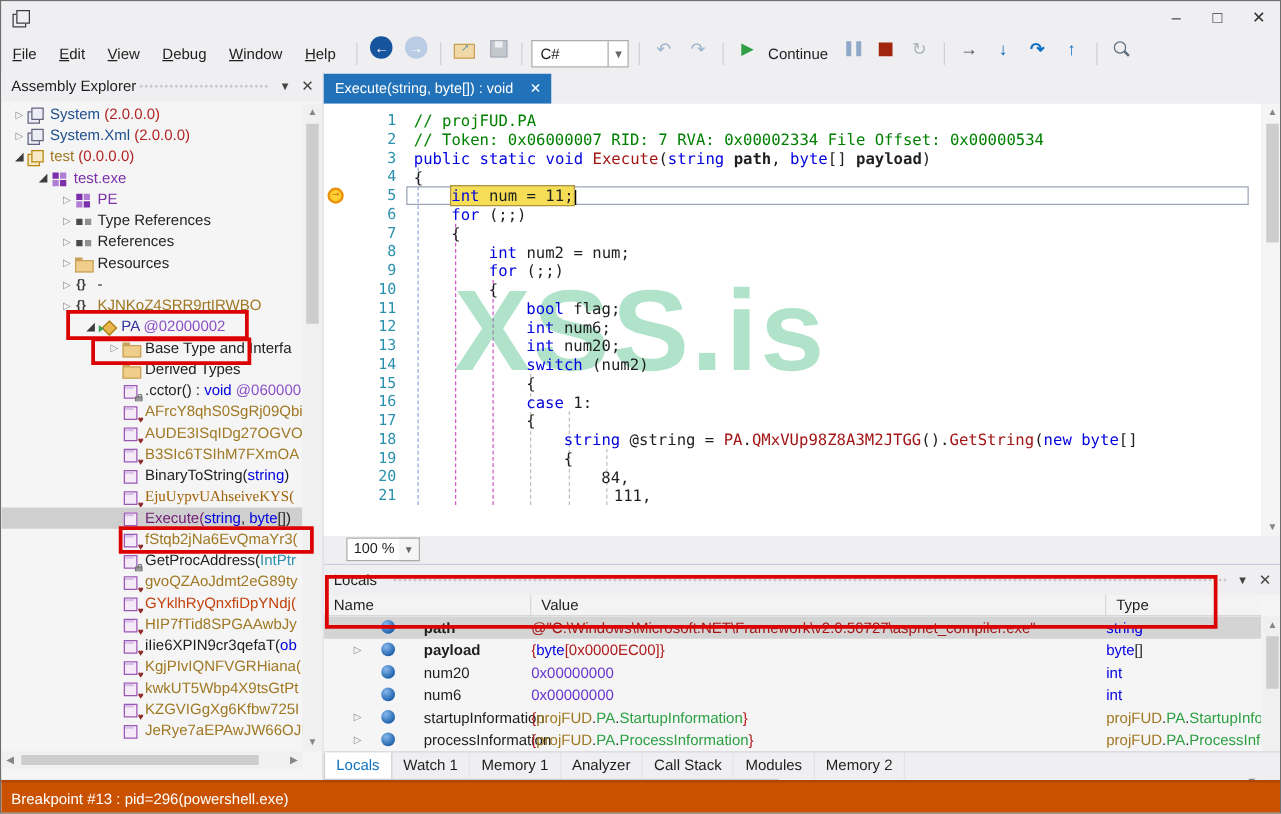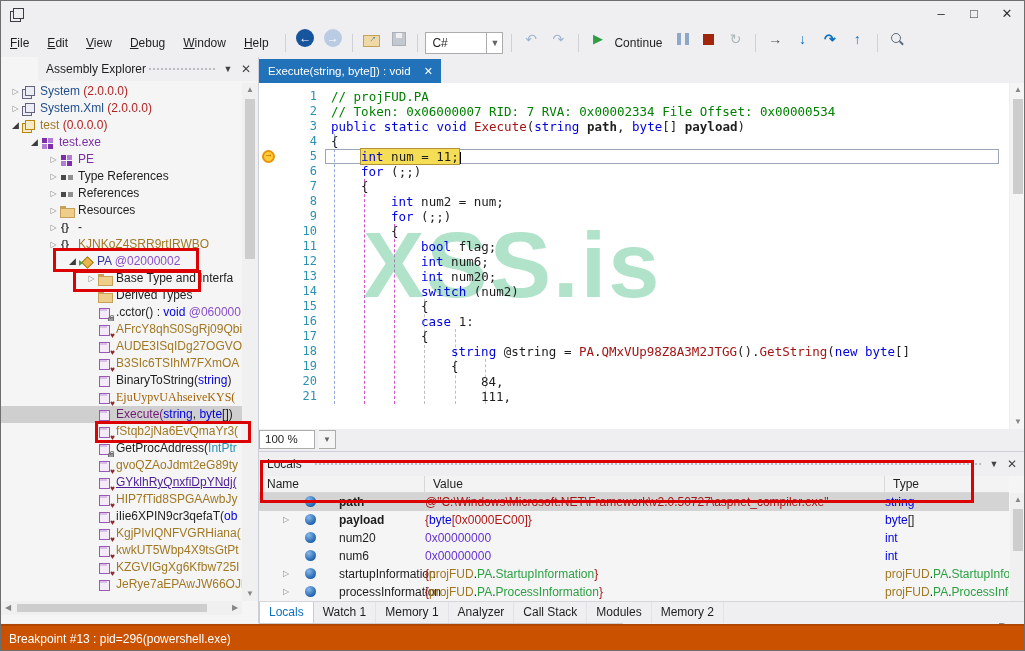--- a/index.html
+++ b/index.html
@@ -41,21 +41,21 @@
   .cont-label { display:inline-block; vertical-align:top; line-height:28px; margin:0 6px 0 1px; font-size:12px; }
   .pause-ic { position:relative; width:12px; height:12px; margin:4px 5px 0; }
   .pause-ic::before, .pause-ic::after { content:""; position:absolute; top:0; width:4px; height:12px; background:#8FA8C8; }
   .pause-ic::before{ left:0; } .pause-ic::after{ right:0; }
   .stop-ic { width:11px; height:11px; background:#A1260D; margin:5px 6px 0; }
   .step { color:#0E70C0; font-weight:bold; }
   .search-ic { position:relative; width:16px; height:16px; margin:3px 4px 0; }
   .search-ic::before { content:""; position:absolute; left:2px; top:1px; width:8px; height:8px; border:1.5px solid #5a6c7e; border-radius:50%; }
   .search-ic::after { content:""; position:absolute; left:10px; top:10px; width:5px; height:1.5px; background:#5a6c7e; transform:rotate(45deg); }
   
-  #left-panel { position:absolute; left:0; top:56px; width:258px; height:566px; background:#F5F5F5; border-right:1px solid #CCCEDB;padding-left:37px; }
+  #left-panel { position:absolute; left:0; top:56px; width:258px; height:566px; background:#F5F5F5; border-right:1px solid #CCCEDB; }
   .panel-header { position:relative; height:24px; line-height:24px; background:#EFEFF2; padding-left:8px; font-size:12px; color:#1e1e1e; }
   .dots { position:absolute; top:10px; height:5px; background-image:radial-gradient(#BDBDC6 0.8px, transparent 0.9px); background-size:4px 4px; }
   #ae-dots { left:110px; right:42px; }
   .ph-btn { position:absolute; top:0; width:16px; text-align:center; color:#444; }
   .ph-caret { font-size:9px; } .ph-close { font-size:12px; }
   #tree { position:absolute; left:0; top:26px; right:16px; bottom:22px; overflow:hidden; background:#F5F5F5; }
   .tree-row { position:relative; height:17px; line-height:17px; white-space:nowrap; overflow:hidden; font-size:12px; }
   .tree-row.sel { background:#CFCFCF; }
   .expander { display:inline-block; width:13px; font-size:8px; color:#8a8a8a; text-align:center; vertical-align:middle; }
   .expander.e { color:#3c3c3c; font-size:9px; }
@@ -97,21 +97,21 @@
   .cur-box { position:absolute; left:66px; right:10px; top:0; height:15px; border:1px solid #9DA6B8; z-index:1; }
   .cur-hl { background:#F5DE55; outline:1px solid #B09337; }
   .caret { display:inline-block; width:1px; height:12px; background:#000; vertical-align:middle; margin-left:1px; }
   .bp-hit { position:absolute; left:3px; top:1px; width:13px; height:13px; border-radius:50%; background:#FFCE33; border:2px solid #E8930C; z-index:4; }
   .bp-hit::before { content:"→"; position:absolute; left:0px; top:-3px; font-size:9px; font-weight:bold; color:#B54A00; }
   .guide { position:absolute; width:0; border-left:1px dashed; z-index:0; }
   #watermark { position:absolute; left:104px; top:130px; font-size:92px; font-weight:bold; letter-spacing:2px;
       color:#53C08B; opacity:0.45; z-index:2; font-family:"Liberation Sans", sans-serif; }
   #ed-sbv { right:0; top:26px; height:346px; background:#F5F5F5; }
   #zoombar { position:absolute; left:0; top:372px; width:100%; height:22px; background:#EFEFF2; }
-  #zoom-combo { position:absolute; left:0; top:1px; width:56px; height:19px; background:#fff; border:1px solid #ACACAC; }
+  #zoom-combo { position:absolute; left:18px; top:1px; width:56px; height:19px; background:#fff; border:1px solid #ACACAC; }
   #zoom-combo .val { position:absolute; left:5px; line-height:17px; font-size:11.5px; }
   #zoom-dd { position:absolute; left:60px; top:1px; width:17px; height:19px; border:1px solid #ACACAC; border-left:none; background:#F5F5F5; color:#666; font-size:8px; text-align:center; line-height:18px; }
   
   #locals { position:absolute; left:0; top:394px; width:100%; height:172px; background:#F5F5F5; border-top:1px solid #CCCEDB; }
   #lc-dots { left:55px; right:44px; }
   #lc-colheads { position:absolute; left:0; top:24px; width:750px; height:17px; background:#F3F3F3; border-bottom:1px solid #D8D8D8; }
   .colhead { position:absolute; top:0; line-height:16px; font-size:12px; color:#1e1e1e; border-right:1px solid #D8D8D8; padding-left:8px; height:17px; }
   #lc-rows { position:absolute; left:0; top:41px; width:750px; height:123px; overflow:hidden; background:#F5F5F5; }
   .lrow { position:relative; height:18px; line-height:18px; white-space:nowrap; }
   .lrow.sel { background:#D4D4D4; }
@@ -204,21 +204,21 @@
         <div class="tree-row"><span class="expander" style="margin-left: 84px;">&nbsp;</span><span class="ti ti-meth ov-lock"><span class="ovr"></span></span><span style="color: rgb(30, 30, 30);">.cctor() : </span><span style="color: rgb(0, 0, 224);">void</span><span style="color: rgb(138, 79, 200);"> @060000</span></div>
         <div class="tree-row"><span class="expander" style="margin-left: 84px;">&nbsp;</span><span class="ti ti-meth ov-heart"><span class="ovr">♥</span></span><span style="color: rgb(160, 120, 35);">AFrcY8qhS0SgRj09Qbi</span></div>
         <div class="tree-row"><span class="expander" style="margin-left: 84px;">&nbsp;</span><span class="ti ti-meth ov-heart"><span class="ovr">♥</span></span><span style="color: rgb(160, 120, 35);">AUDE3ISqIDg27OGVO</span></div>
         <div class="tree-row"><span class="expander" style="margin-left: 84px;">&nbsp;</span><span class="ti ti-meth ov-heart"><span class="ovr">♥</span></span><span style="color: rgb(160, 120, 35);">B3SIc6TSIhM7FXmOA</span></div>
         <div class="tree-row"><span class="expander" style="margin-left: 84px;">&nbsp;</span><span class="ti ti-meth"></span><span style="color: rgb(30, 30, 30);">BinaryToString(</span><span style="color: rgb(0, 0, 224);">string</span><span style="color: rgb(30, 30, 30);">)</span></div>
         <div class="tree-row"><span class="expander" style="margin-left: 84px;">&nbsp;</span><span class="ti ti-meth ov-heart"><span class="ovr">♥</span></span><span style="color: #a16207; font-family: Liberation Serif, serif;">EjuUypvUAhseiveKYS(</span></div>
         <div class="tree-row sel"><span class="expander" style="margin-left: 84px;">&nbsp;</span><span class="ti ti-meth"></span><span style="color: #701a75;">Execute(</span><span style="color: rgb(0, 0, 224);">string</span><span style="color: rgb(30, 30, 30);">, </span><span style="color: rgb(0, 0, 224);">byte</span><span style="color: rgb(30, 30, 30);">[])</span></div>
         <div class="tree-row"><span class="expander" style="margin-left: 84px;">&nbsp;</span><span class="ti ti-meth ov-heart"><span class="ovr">♥</span></span><span style="color: rgb(160, 120, 35);">fStqb2jNa6EvQmaYr3(</span></div>
         <div class="tree-row"><span class="expander" style="margin-left: 84px;">&nbsp;</span><span class="ti ti-meth ov-lock"><span class="ovr"></span></span><span style="color: rgb(30, 30, 30);">GetProcAddress(</span><span style="color: rgb(43, 145, 175);">IntPtr</span></div>
         <div class="tree-row"><span class="expander" style="margin-left: 84px;">&nbsp;</span><span class="ti ti-meth ov-heart"><span class="ovr">♥</span></span><span style="color: rgb(160, 120, 35);">gvoQZAoJdmt2eG89ty</span></div>
-        <div class="tree-row"><span class="expander" style="margin-left: 84px;">&nbsp;</span><span class="ti ti-meth ov-heart"><span class="ovr">♥</span></span><span style="color: #4c1d95; text-decoration: underline;">GYklhRyQnxfiDpYNdj(</span></div>
+        <div class="tree-row"><span class="expander" style="margin-left: 84px;">&nbsp;</span><span class="ti ti-meth ov-heart"><span class="ovr">♥</span></span><span style="color: #c2410c;">GYklhRyQnxfiDpYNdj(</span></div>
         <div class="tree-row"><span class="expander" style="margin-left: 84px;">&nbsp;</span><span class="ti ti-meth ov-heart"><span class="ovr">♥</span></span><span style="color: rgb(160, 120, 35);">HIP7fTid8SPGAAwbJy</span></div>
         <div class="tree-row"><span class="expander" style="margin-left: 84px;">&nbsp;</span><span class="ti ti-meth ov-heart"><span class="ovr">♥</span></span><span style="color: rgb(30, 30, 30);">iIie6XPIN9cr3qefaT(</span><span style="color: rgb(0, 0, 224);">ob</span></div>
         <div class="tree-row"><span class="expander" style="margin-left: 84px;">&nbsp;</span><span class="ti ti-meth ov-heart"><span class="ovr">♥</span></span><span style="color: rgb(160, 120, 35);">KgjPIvIQNFVGRHiana(</span></div>
         <div class="tree-row"><span class="expander" style="margin-left: 84px;">&nbsp;</span><span class="ti ti-meth ov-heart"><span class="ovr">♥</span></span><span style="color: rgb(160, 120, 35);">kwkUT5Wbp4X9tsGtPt</span></div>
         <div class="tree-row"><span class="expander" style="margin-left: 84px;">&nbsp;</span><span class="ti ti-meth ov-heart"><span class="ovr">♥</span></span><span style="color: rgb(160, 120, 35);">KZGVIGgXg6Kfbw725I</span></div>
         <div class="tree-row"><span class="expander" style="margin-left: 84px;">&nbsp;</span><span class="ti ti-meth ov-heart"></span><span style="color: rgb(160, 120, 35);">JeRye7aEPAwJW66OJl(</span></div>
       </div>
     <div class="sb-v" id="tree-sbv">
       <span class="sb-arrow" style="top:0">▲</span>
       <span class="sb-thumb" style="left:3px; width:10px; top:16px; height:160px"></span>
@@ -325,21 +325,21 @@
           <div class="code-line">
             <span class="ln">19</span>
             <span class="ct" style="left: 192px;"><span style="color: rgb(30, 30, 30);">{</span></span>
           </div>
           <div class="code-line">
             <span class="ln">20</span>
             <span class="ct" style="left: 222px;"><span style="color: rgb(30, 30, 30);">84,</span></span>
           </div>
           <div class="code-line">
             <span class="ln">21</span>
-            <span class="ct" style="left: 222px;"><span style="color: rgb(30, 30, 30);">111,</span></span>
+            <span class="ct" style="left: 222px;"><span style="color: rgb(30, 30, 30); margin-left: 10px;">111,</span></span>
           </div>
         </div>
     </div>
     <div class="sb-v" id="ed-sbv">
       <span class="sb-arrow" style="top:0">▲</span>
       <span class="sb-thumb" style="left:3px; width:10px; top:16px; height:95px"></span>
       <span class="sb-arrow" style="bottom:0">▼</span>
     </div>
 
     <div id="zoombar">

